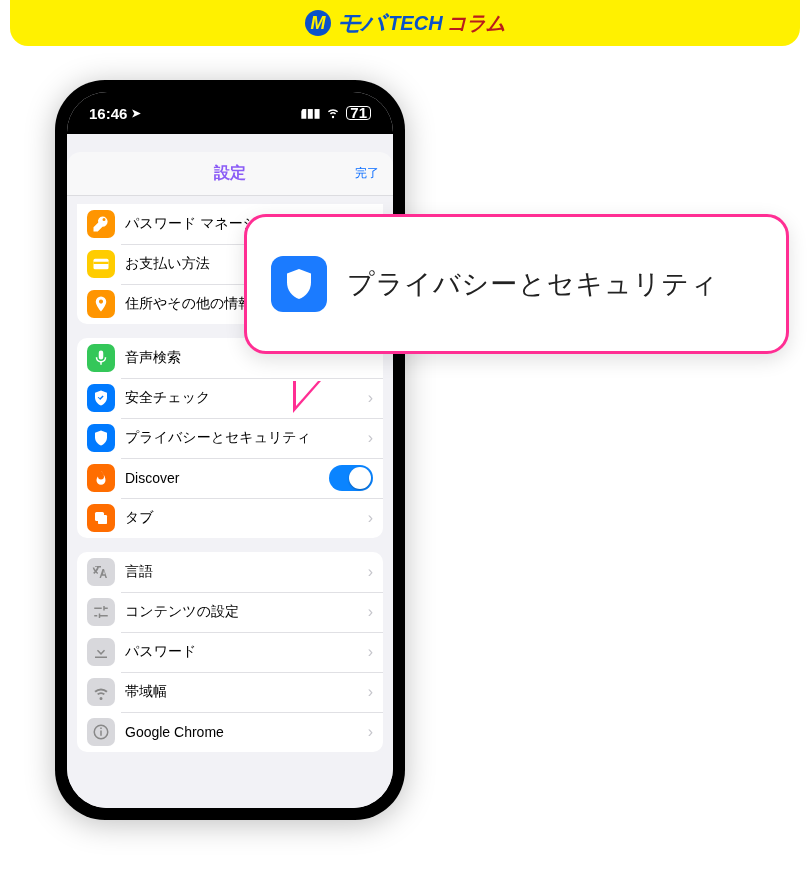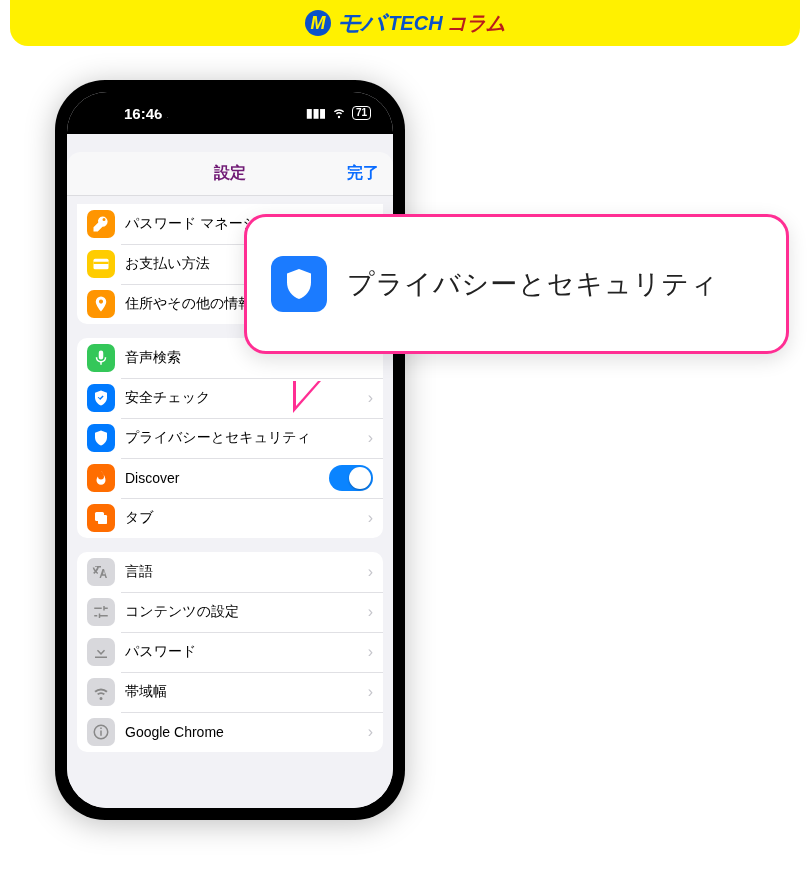--- a/index.html
+++ b/index.html
@@ -77,26 +77,26 @@
     height: 42px;
     background: #000;
     color: #fff;
     display: flex;
     align-items: center;
     justify-content: space-between;
     padding: 0 22px;
     font-size: 15px;
     font-weight: 600;
   }
-  .status-left { display:flex; align-items:center; gap:4px;margin-left:35px;}
+  .status-left { display:flex; align-items:center; gap:4px;}
   .status-right { display:flex; align-items:center; gap:6px; font-size:12px;}
   .battery-pill {
     display:inline-flex; align-items:center; justify-content:center;
     border:1px solid #fff; border-radius:4px;
-    padding:0 3px; font-size:10px; line-height:12px;
+    padding:0 3px; font-size:15px; line-height:12px;
   }
 
   .sheet {
     position: absolute;
     top: 60px; left:0; right:0; bottom:0;
     background: #f2f2f6;
     border-radius: 14px 14px 0 0;
   }
 
   .nav-header {
@@ -104,25 +104,25 @@
     background:#f8f8f9;
     border-bottom: 0.5px solid #dcdce0;
     display:flex;
     align-items:center;
     position:relative;
     border-radius: 14px 14px 0 0;
   }
   .nav-title {
     position:absolute; left:0; right:0;
     text-align:center;
-    font-size:16px; font-weight:600; color:#701a75;
+    font-size:16px; font-weight:600; color:#8b5cf6;
   }
   .nav-done {
     position:absolute; right:14px;
-    color:#0a6cff; font-size:16px; font-weight:700;
+    color:#0a6cff; font-size:12px; font-weight:400;
   }
 
   .list-content {
     padding: 0 10px;
   }
 
   .group {
     background:#fff;
     border-radius:10px;
     margin-top: 14px;

